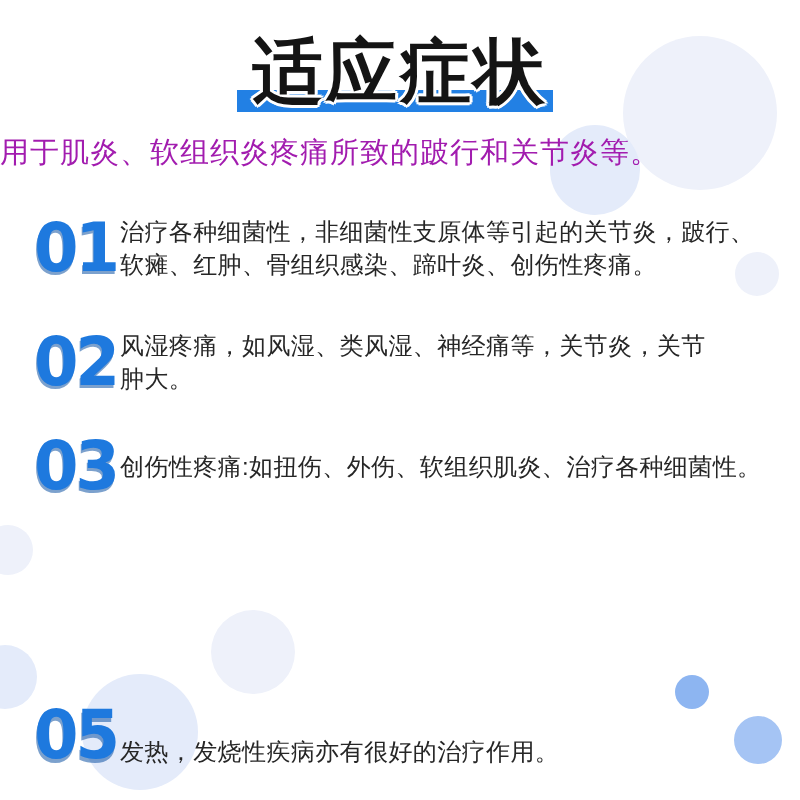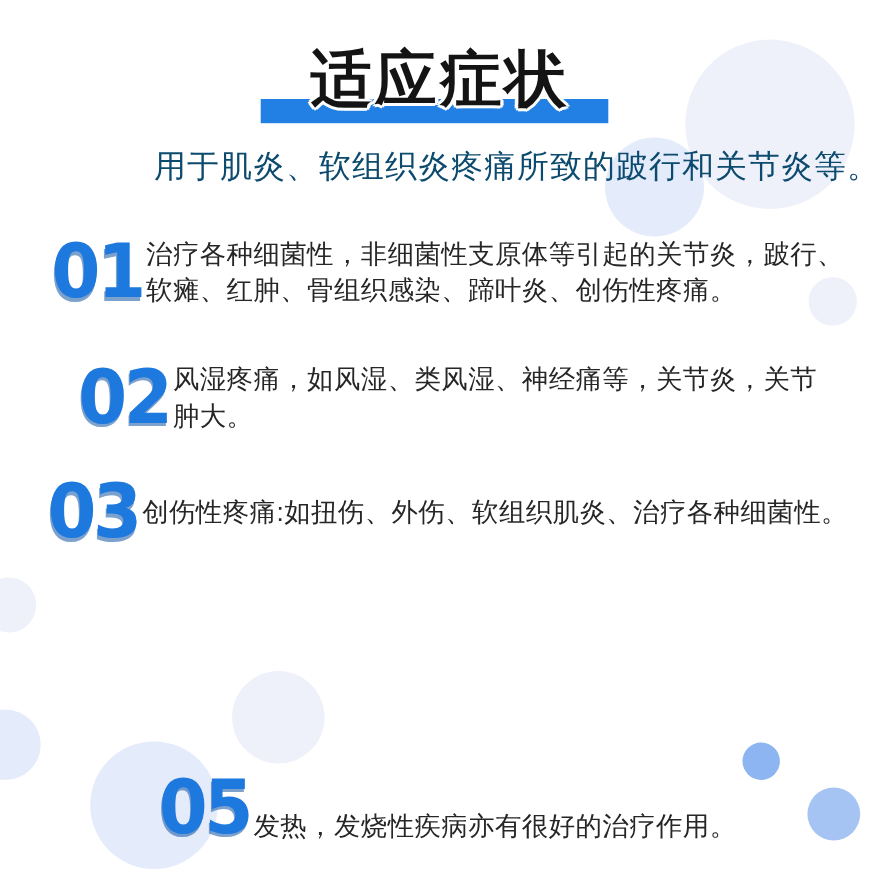--- a/index.html
+++ b/index.html
@@ -38,51 +38,50 @@
     left: 237px; top: 90px;
     width: 316px; height: 22px;
     background: var(--accent_blue);
   }
   .page-title {
     position: absolute;
     left: 0; top: 34px;
     width: 800px;
     margin: 0;
     text-align: center;
-    font-size: 56px;
+    font-size: 71px;
     line-height: 76px;
     font-weight: 900;
     letter-spacing: 3px;
     color: var(--title_black);
     
     text-shadow:
       -3px 0 0 #fff, 3px 0 0 #fff, 0 -3px 0 #fff, 0 3px 0 #fff,
       -2px -2px 0 #fff, 2px -2px 0 #fff, -2px 2px 0 #fff, 2px 2px 0 #fff;
   }
   .subtitle {
     position: absolute;
     left: 0; top: 132px;
     width: 800px;
     margin: 0;
-    text-align: right;
+    text-align: left;
     font-size: 29px;
     line-height: 40px;
     font-weight: 500;
     letter-spacing: 1px;
-    color: #0c4a6e;
+    color: #a21caf;
   }
 
   
   .item {
     position: absolute;
     left: 0;
     width: 780px;
     display: flex;
     align-items: center;
-    justify-content: center;
   }
   .item-1 { top: 212px; }
   .item-2 { top: 326px; }
   .item-3 { top: 430px; }
   .item-4 { top: 551px; }
   .item-5 { top: 683px; margin-top: 16px; }
   .num {
     flex: 0 0 86px;
     margin-left: 34px;
     font-size: 64px;

